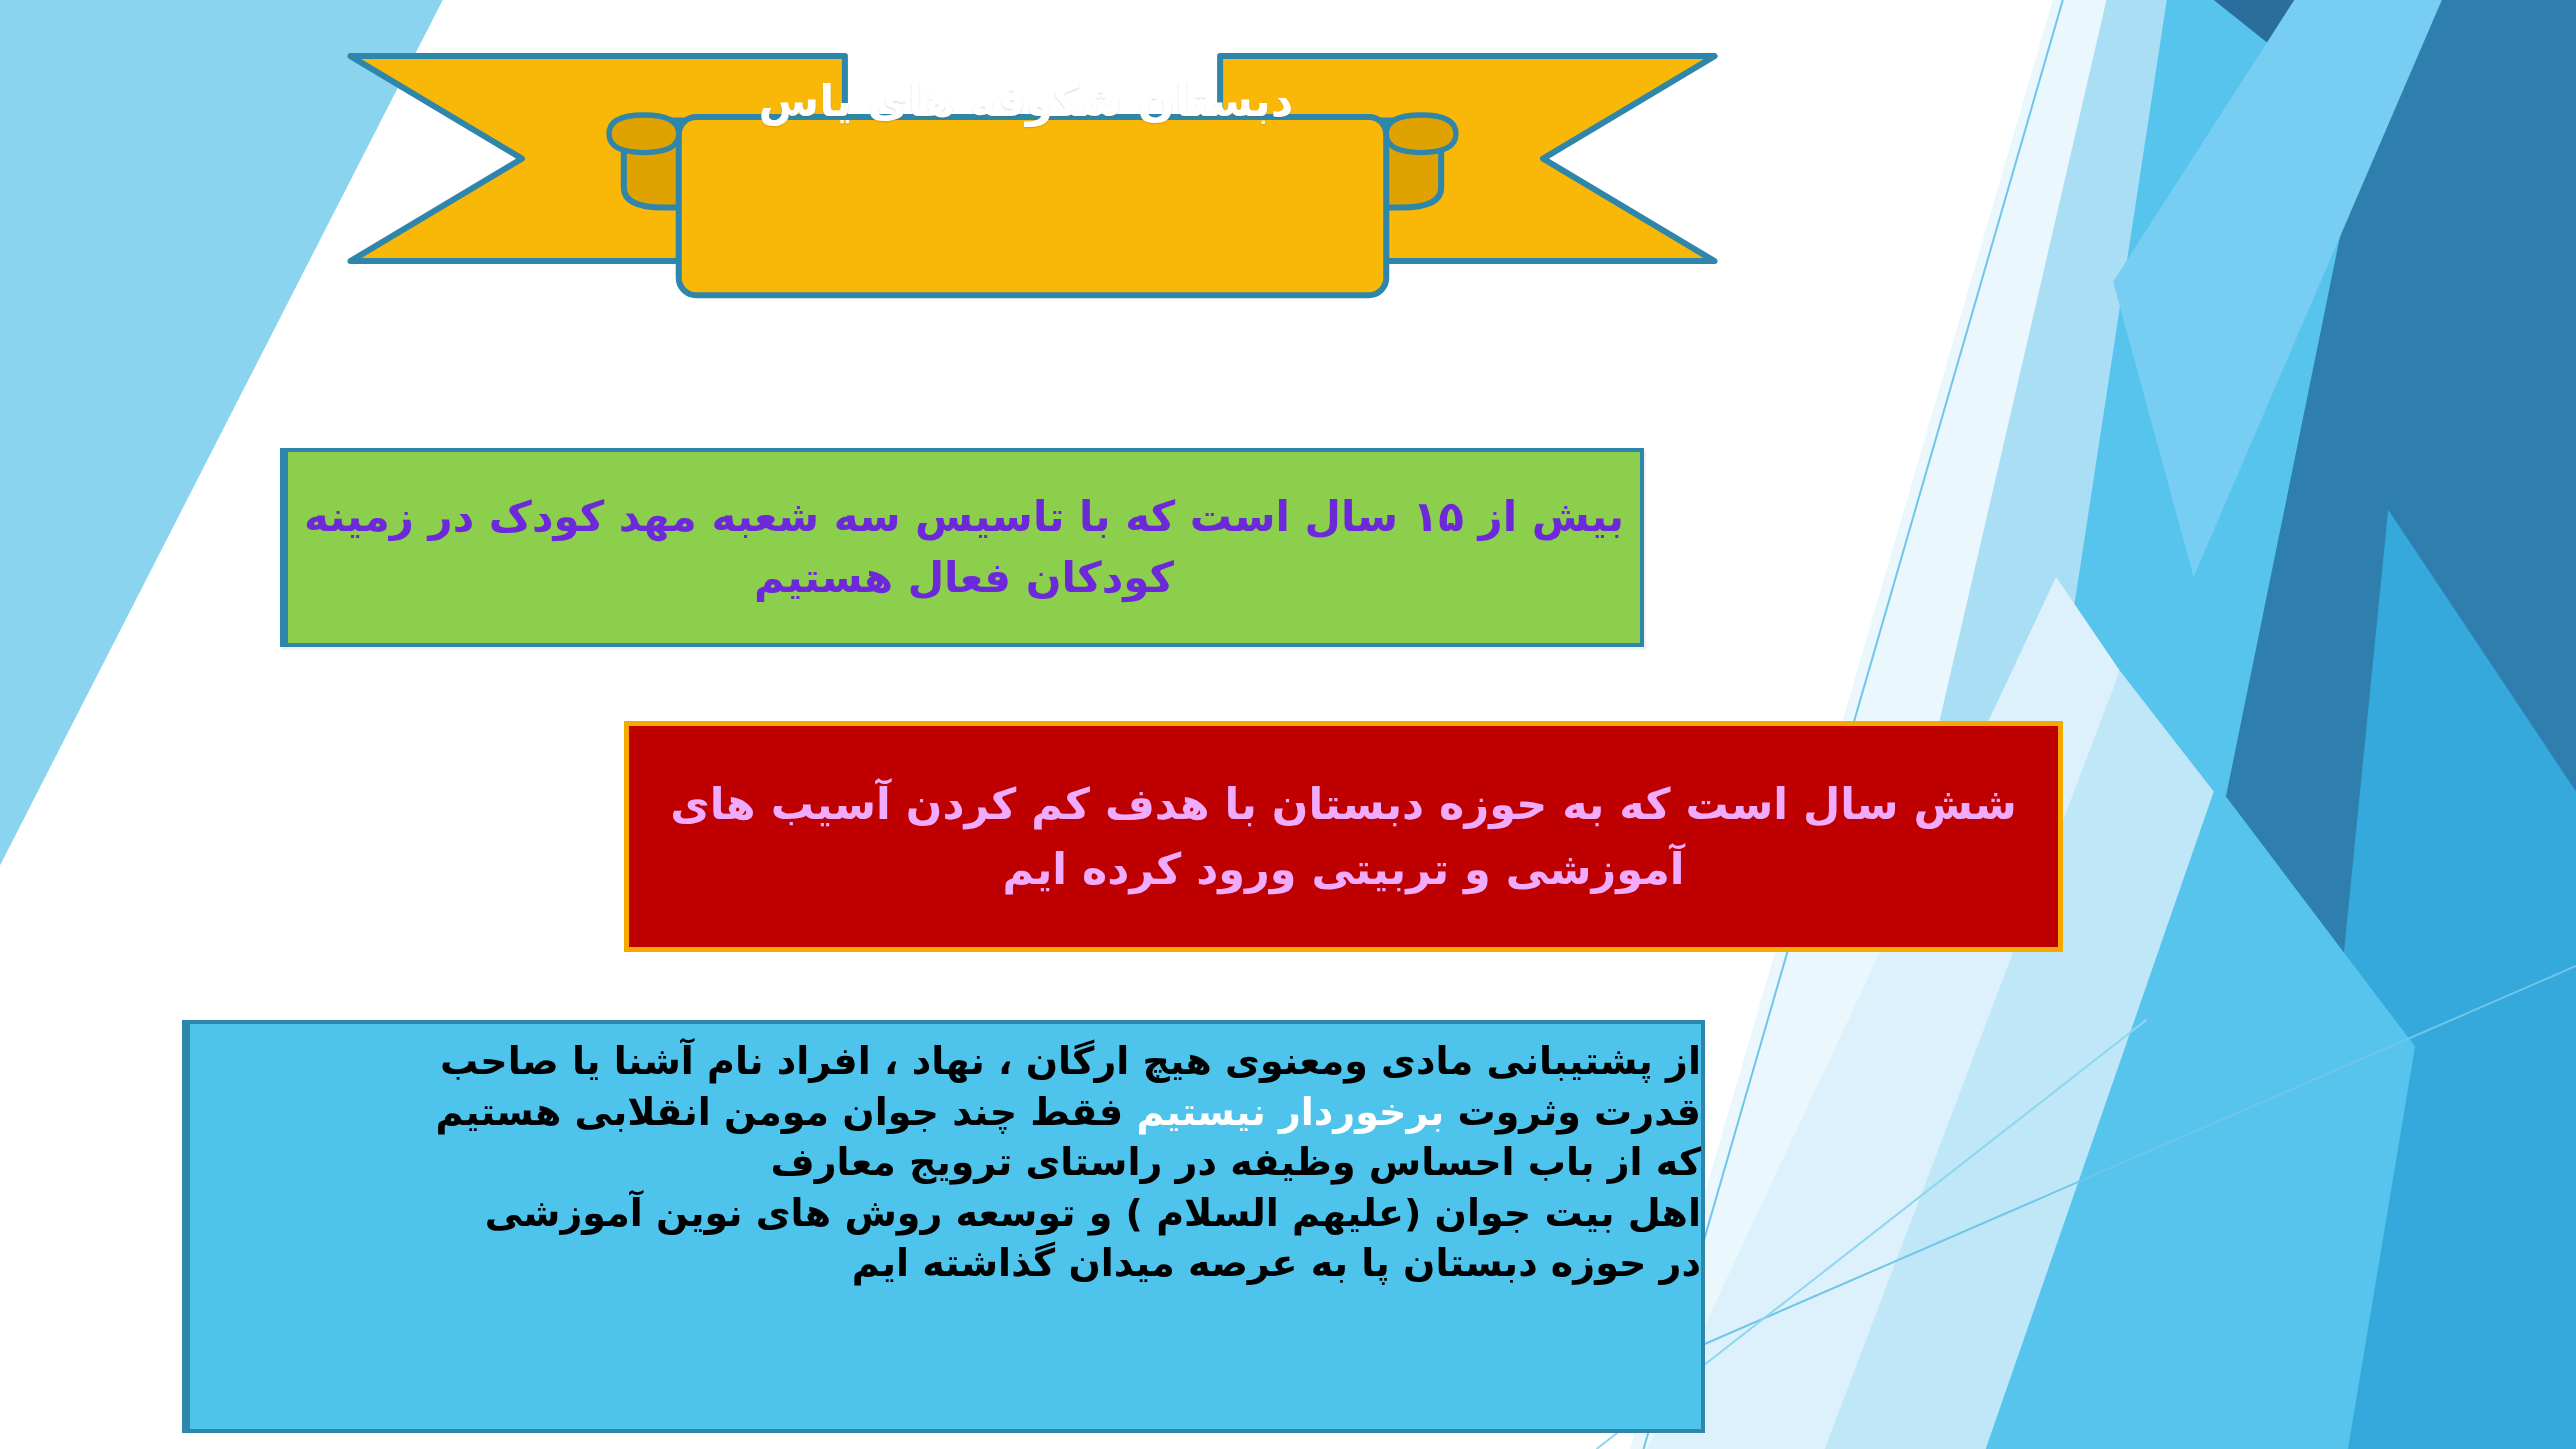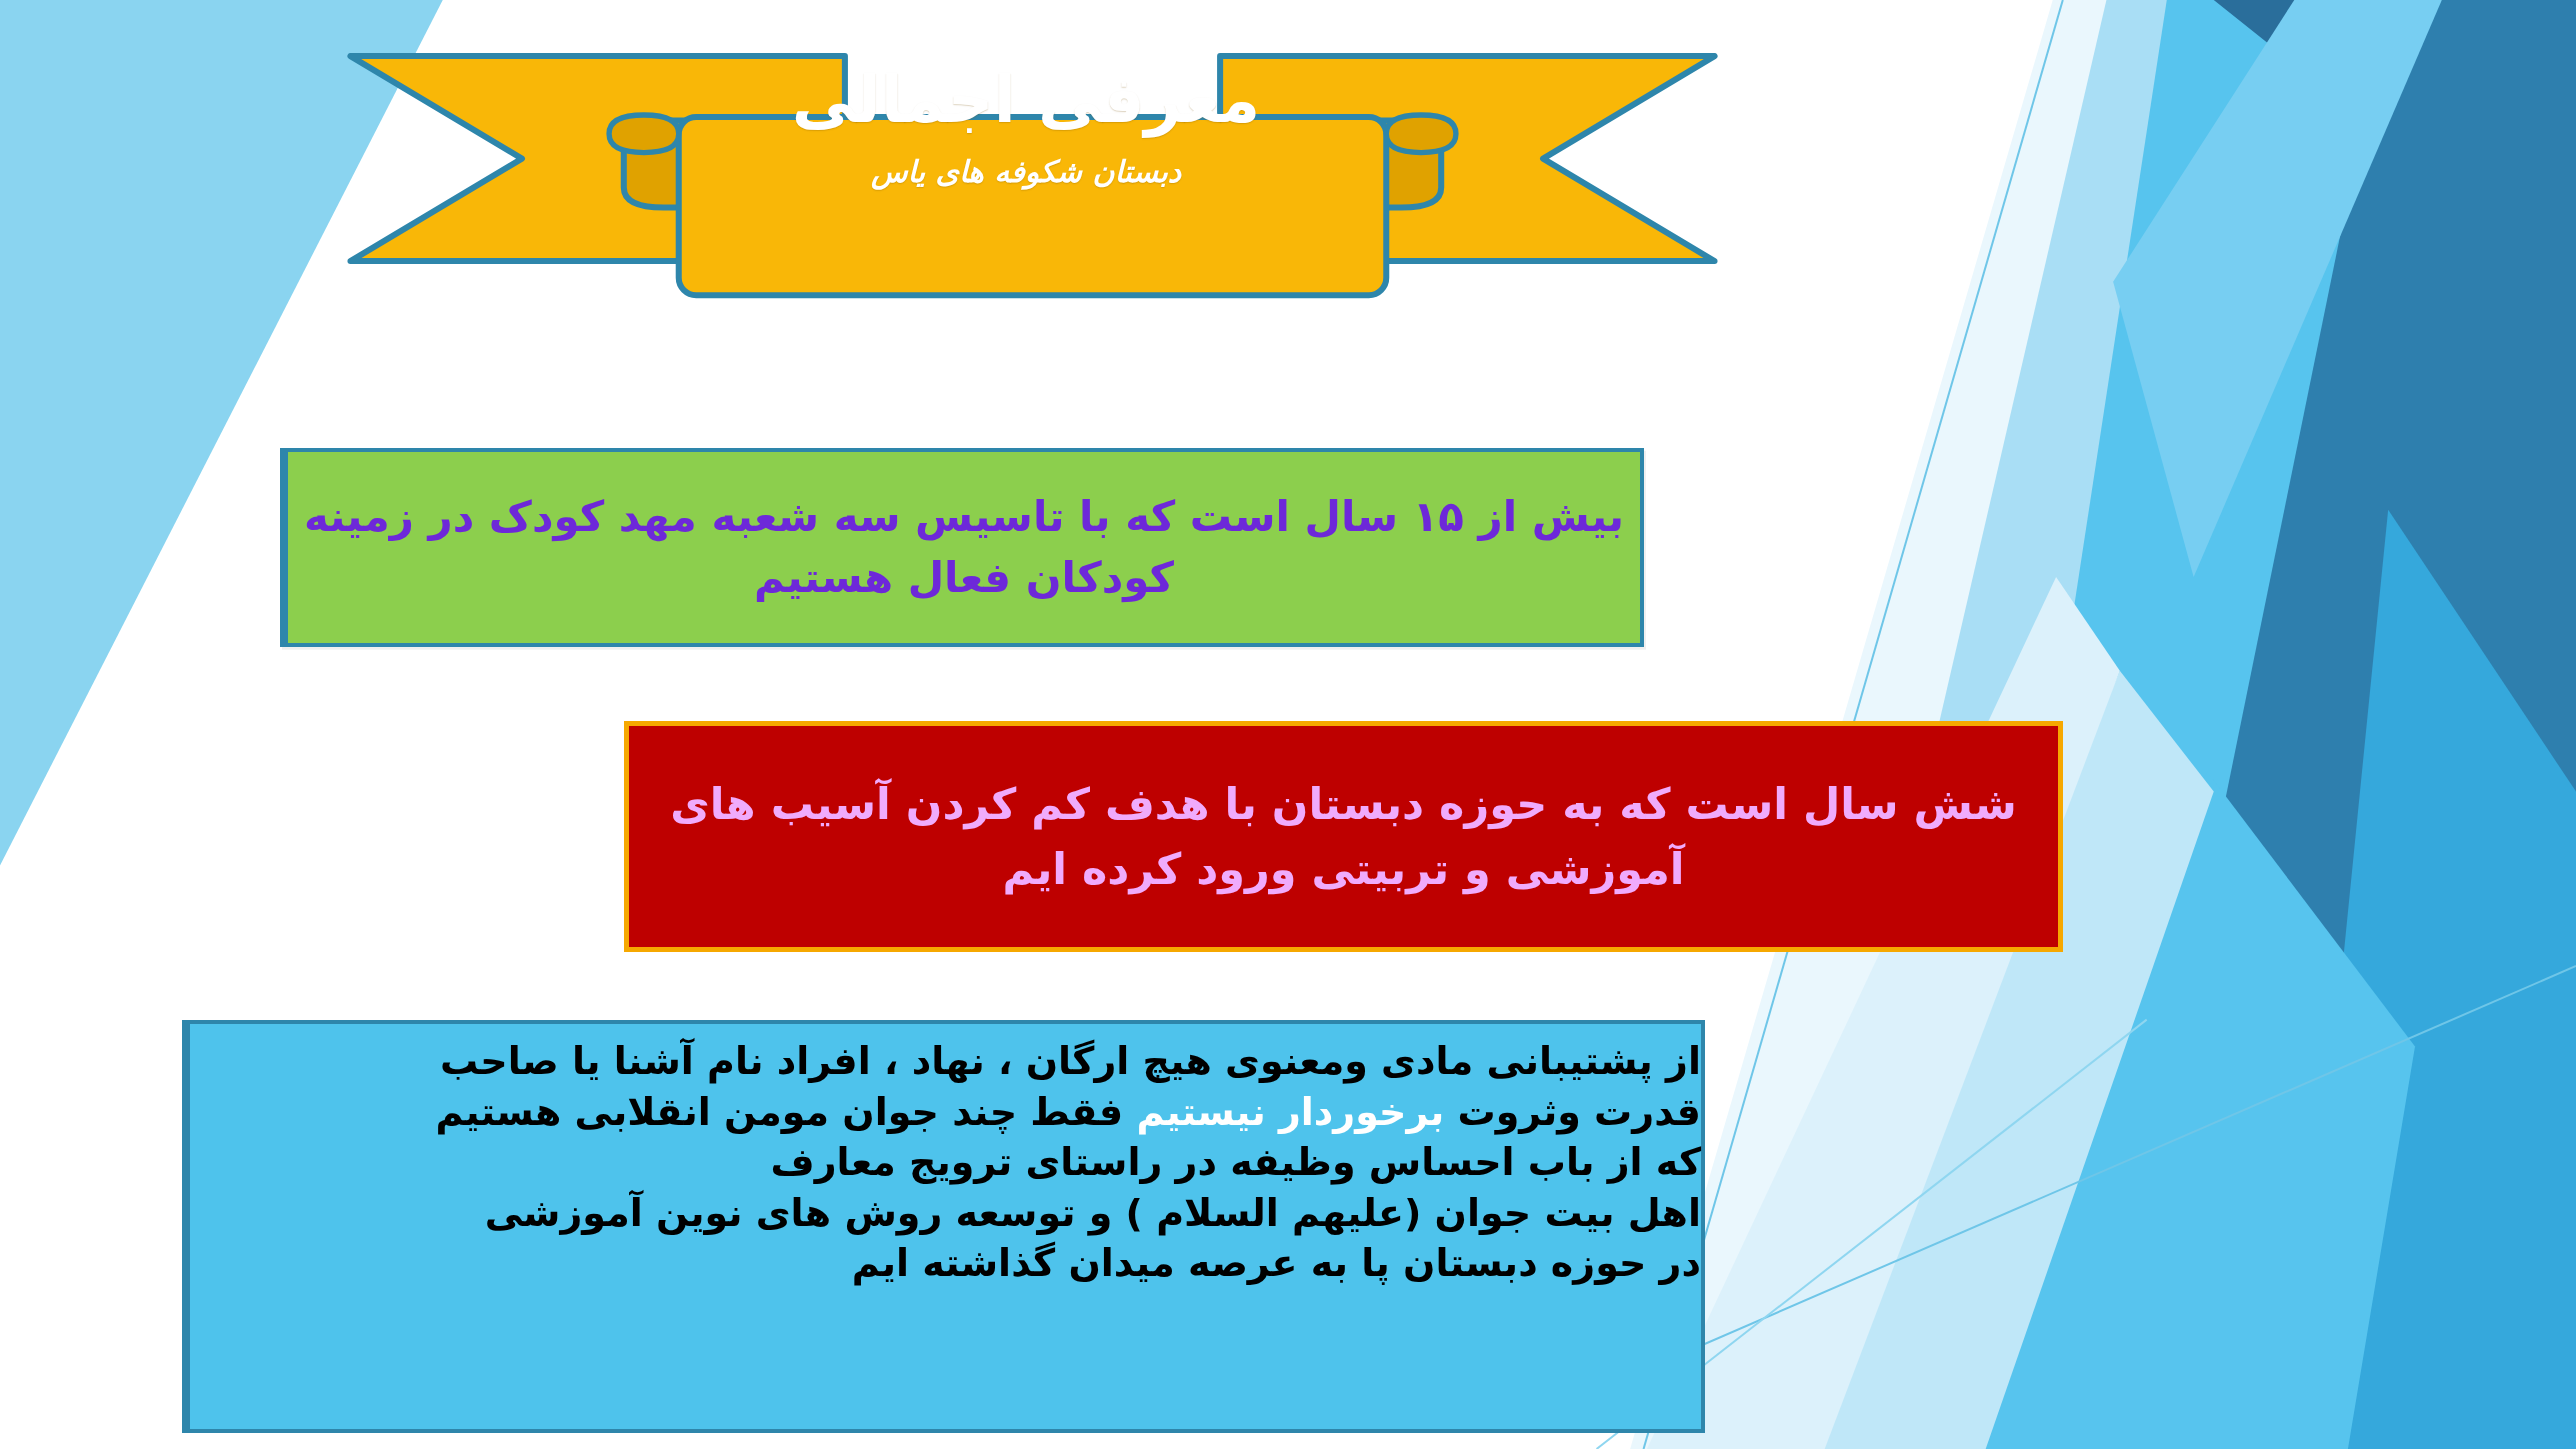--- a/index.html
+++ b/index.html
@@ -36,25 +36,24 @@
     line-height:1.05;
     pointer-events:none;
   }
   .ribbon-title{
     font-size:64px;
     font-weight:bold;
     letter-spacing:0px;
     text-shadow:0 1.3px 1.3px rgba(120,80,0,.25);
   }
   .ribbon-sub{
-    font-size:30px;
+    font-size:44px;
     font-weight:bold;
-    margin-top:22px;
+    margin-top:11px;
     text-shadow:0 1.3px 1.3px rgba(120,80,0,.25);
-    font-style:italic;
   }
 
   
   .box{
     position:absolute;
     box-sizing:border-box;
     display:flex;
     align-items:center;
     justify-content:center;
     text-align:center;
@@ -142,21 +141,20 @@
       <path d="M 430 120 L 430 220 Q 430 250 490 250 L 620 250 L 620 120 Z" fill="#E0A200" stroke="#2E86AB" stroke-width="9" stroke-linejoin="round"></path>
 
       <path d="M 1650 120 L 1650 220 Q 1650 250 1590 250 L 1460 250 L 1460 120 Z" fill="#E0A200" stroke="#2E86AB" stroke-width="9" stroke-linejoin="round"></path>
 
       <rect x="512" y="115" width="1056" height="266" rx="26" ry="26" fill="#F9B707" stroke="#2E86AB" stroke-width="9"></rect>
 
       <path d="M 512 140 Q 512 112 460 112 Q 408 112 408 140 Q 408 168 460 168 Q 512 168 512 140 Z" fill="#E0A200" stroke="#2E86AB" stroke-width="8"></path>
       <path d="M 1568 140 Q 1568 112 1620 112 Q 1672 112 1672 140 Q 1672 168 1620 168 Q 1568 168 1568 140 Z" fill="#E0A200" stroke="#2E86AB" stroke-width="8"></path>
     </svg>
     <div class="ribbon-text">
-      <div class="ribbon-title">معرفی اجمالی</div>
       <div class="ribbon-sub">دبستان شکوفه های یاس</div>
     </div>
   </div>
 
   <div class="box box-green">
     <p>بیش از ۱۵ سال است که با تاسیس سه شعبه مهد کودک در زمینه کودکان فعال هستیم</p>
   </div>
 
   <div class="box box-red">
     <p>شش سال است که به حوزه دبستان با هدف کم کردن آسیب های آموزشی و تربیتی ورود کرده ایم</p>

